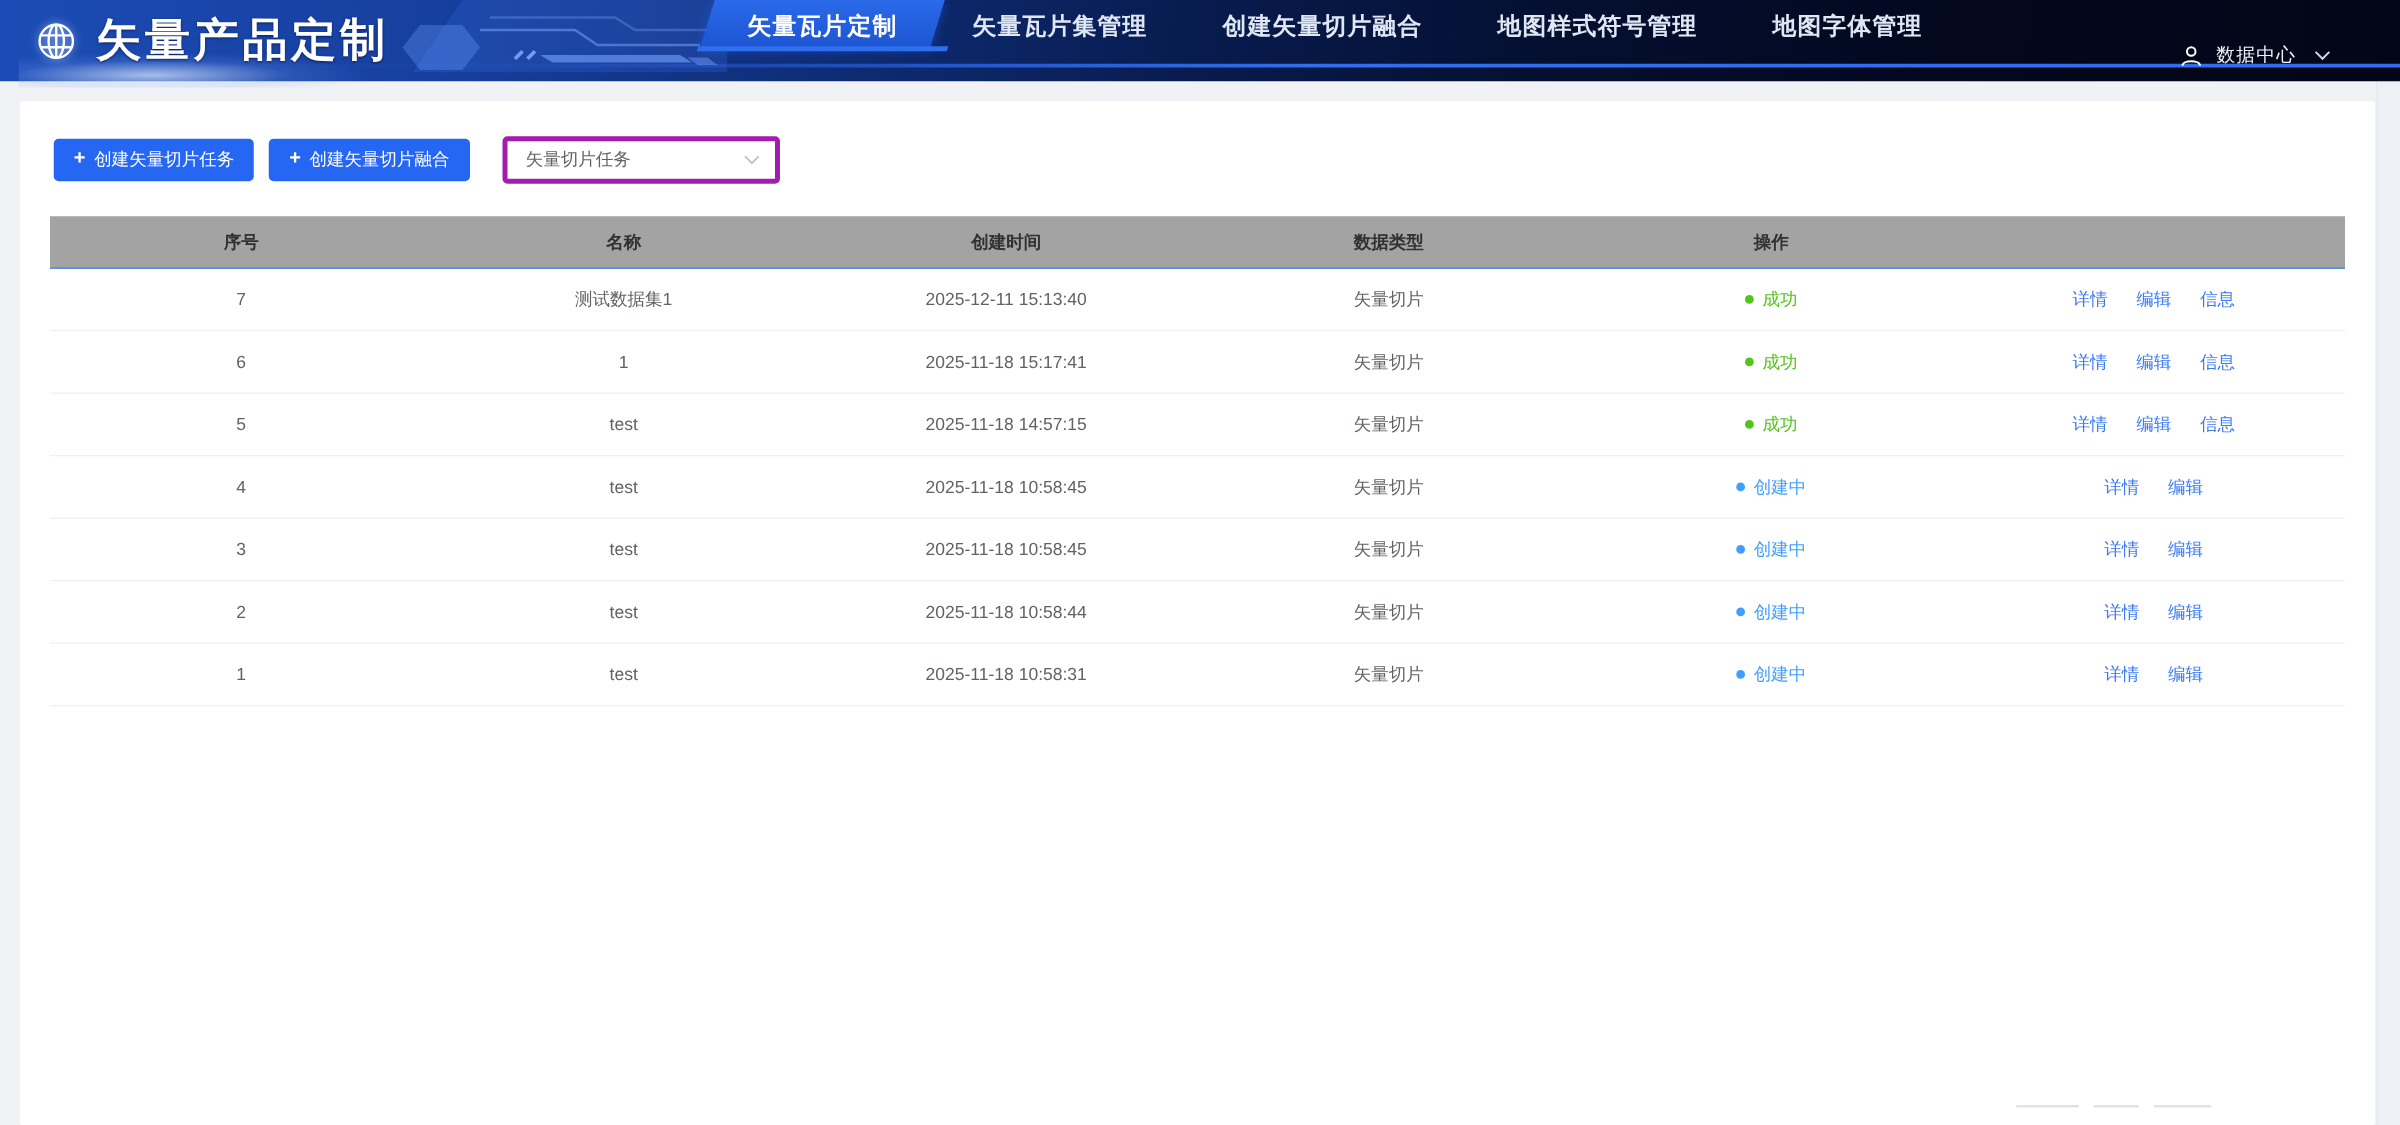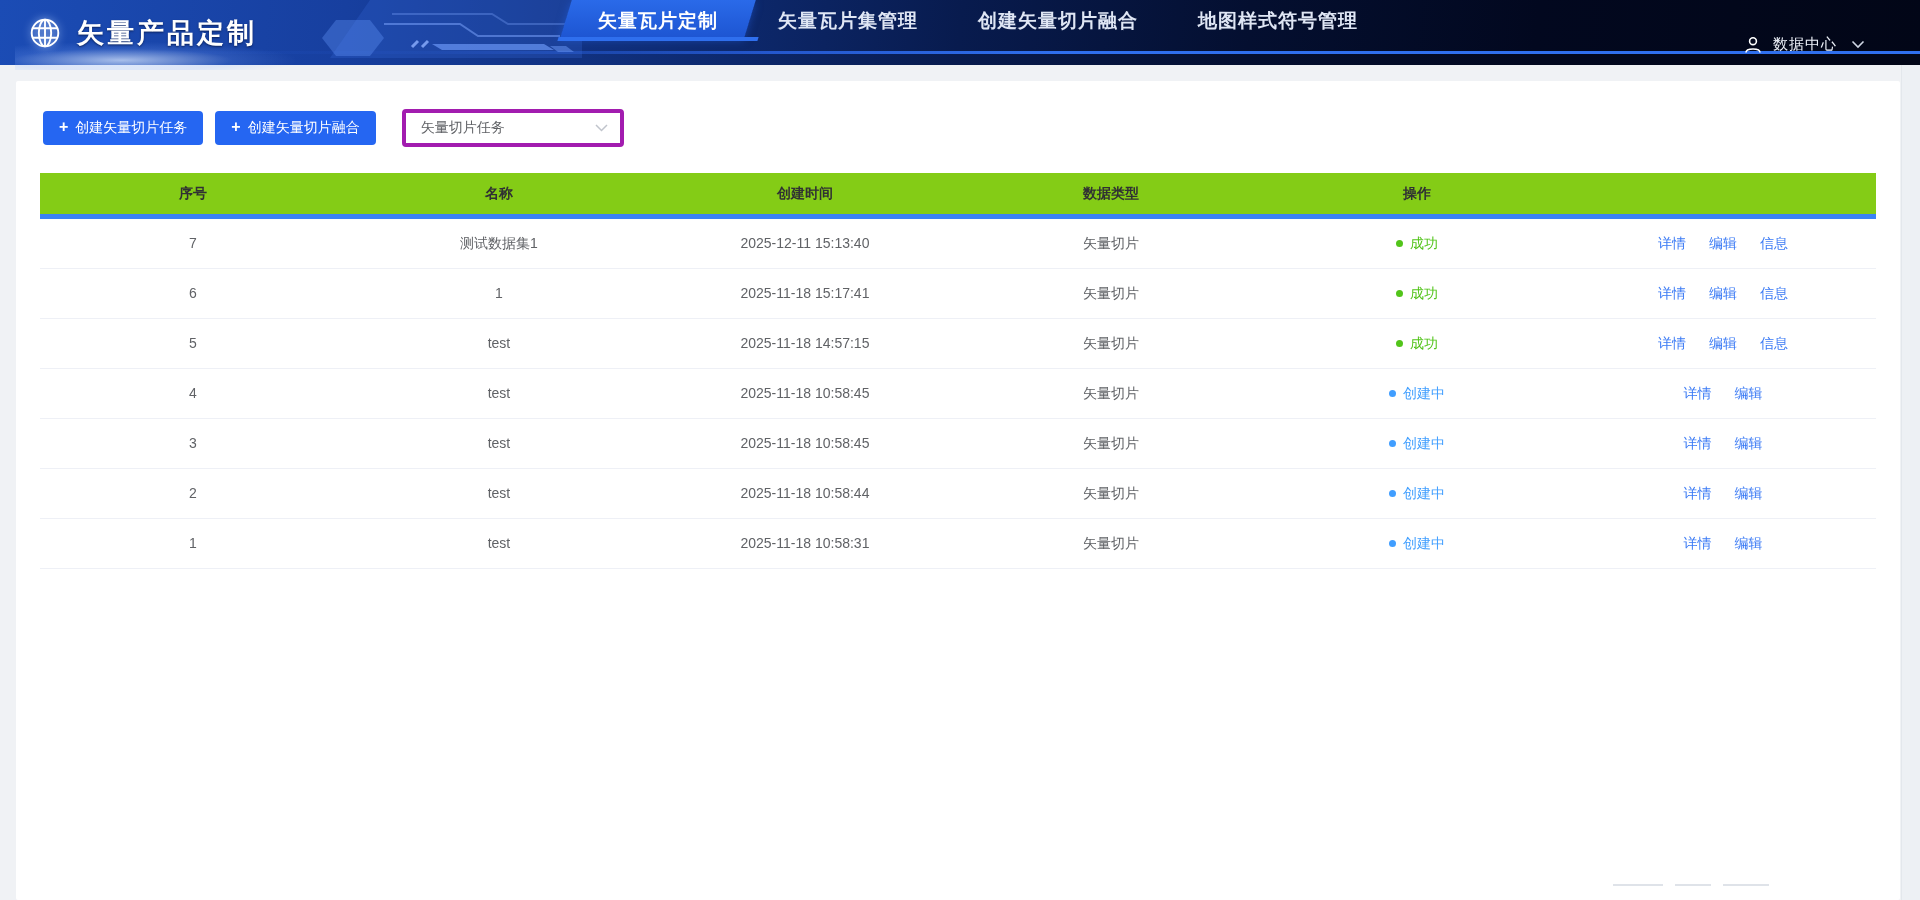--- a/index.html
+++ b/index.html
@@ -22,21 +22,21 @@
     background:linear-gradient(90deg, rgba(42,99,230,0) 0%, rgba(42,99,230,0.12) 22%, rgba(42,99,230,0.8) 40%, var(--accent) 55%, var(--accent) 100%);
   }
   .header-flare {
     position:absolute; left:15px; top:42px; width:280px; height:28px; z-index:1;
     background:radial-gradient(ellipse at 38% 65%, rgba(215,230,255,0.75), rgba(130,170,255,0.18) 45%, transparent 72%);
     pointer-events:none;
   }
   .logo-wrap { position:absolute; left:26px; top:0; height:65px; display:flex; align-items:center; z-index:3; }
   .logo-globe { width:38px; height:38px; filter:drop-shadow(0 0 4px rgba(190,215,255,0.7)); }
   .logo-title {
-    margin-left:13px; color:#ffffff; font-size:27px; font-weight:bold; letter-spacing:3px;
+    margin-left:13px; color:#ffffff; font-size:36px; font-weight:bold; letter-spacing:3px;
     text-shadow:0 1px 2px rgba(0,10,40,0.6);
   }
   .header-deco { position:absolute; left:292px; top:0; z-index:2; pointer-events:none; }
 
   .nav-tabs { position:absolute; left:572px; top:0; height:65px; display:flex; gap:8px; z-index:3; }
   .tab {
     position:relative; height:48px; display:flex; align-items:center; justify-content:center;
     padding:0 26px; cursor:pointer;
   }
   .tab .tab-label {
@@ -81,21 +81,21 @@
     margin-left:26px; width:222px; height:38px; background:#fff;
     border:4px solid #a21caf; border-radius:4px;
     display:inline-flex; align-items:center; justify-content:space-between;
     padding:0 12px 0 15px; cursor:pointer;
   }
   .select-value { font-size:14px; color:#606266; }
 
   
   .table { margin:26px 24px 0 24px; font-size:14px; }
   .tr { display:flex; align-items:center; border-bottom:1px solid #eef0f6; }
-  .thead .tr { background:#84cc16; border-bottom:5px solid #3b82f6; }
+  .thead .tr { background:#a3a3a3; border-bottom:1px solid #3b82f6; }
   .td, .th { width:16.666%; text-align:center; padding:0 8px; }
   .th { height:41px; line-height:41px; color:#303133; font-weight:bold; font-size:14px; }
   .td { height:49px; line-height:49px; color:#606266; white-space:nowrap; overflow:hidden; }
 
   .status-cell { display:flex; align-items:center; justify-content:center; gap:7px;text-align:center; }
   .dot { width:7px; height:7px; border-radius:50%; display:inline-block; flex:none; }
   .status-success .dot { background:var(--success); }
   .status-success .status-text { color:var(--success); }
   .status-processing .dot { background:var(--processing); }
   .status-processing .status-text { color:var(--processing); }
@@ -143,20 +143,23 @@
         <span class="tab-label">矢量瓦片定制</span>
       </div>
       <div class="tab">
         <span class="tab-label">矢量瓦片集管理</span>
       </div>
       <div class="tab">
         <span class="tab-label">创建矢量切片融合</span>
       </div>
       <div class="tab">
         <span class="tab-label">地图样式符号管理</span>
+      </div>
+      <div class="tab">
+        <span class="tab-label">地图字体管理</span>
       </div>
     </div>
 
   <div class="user-area">
     <svg width="20" height="20" viewBox="0 0 20 20">
       <g fill="none" stroke="#ffffff" stroke-width="1.6">
         <circle cx="10" cy="6.2" r="3.4"></circle>
         <path d="M3 17.5 C3 12.8 17 12.8 17 17.5"></path>
       </g>
     </svg>

